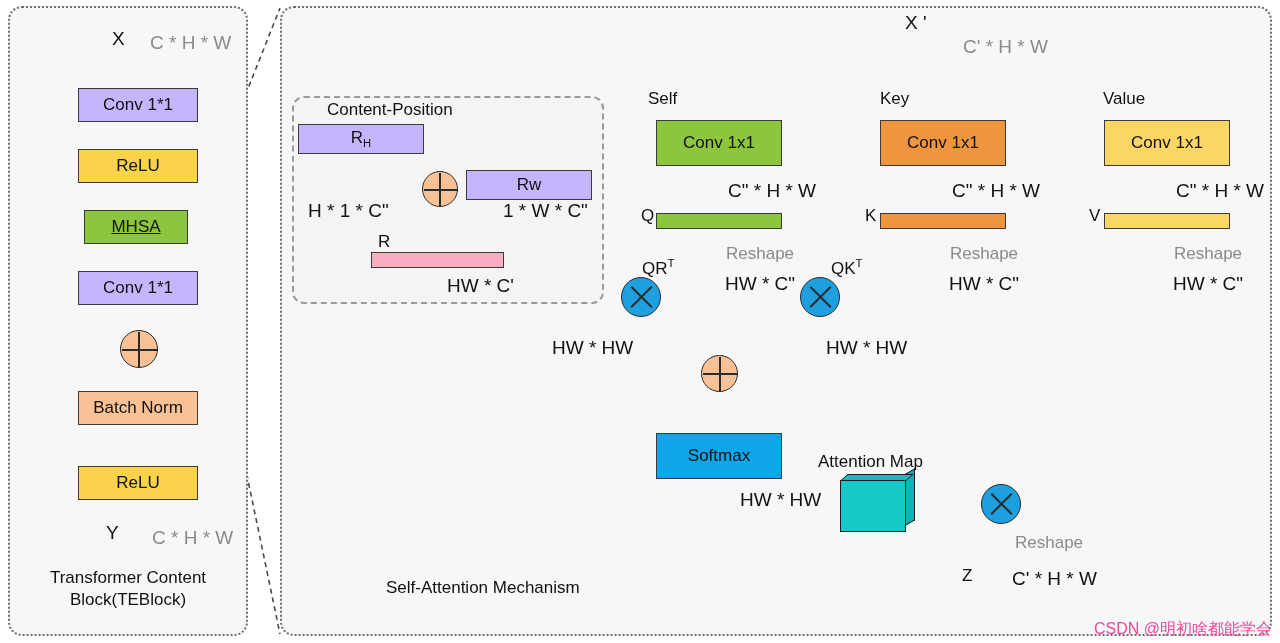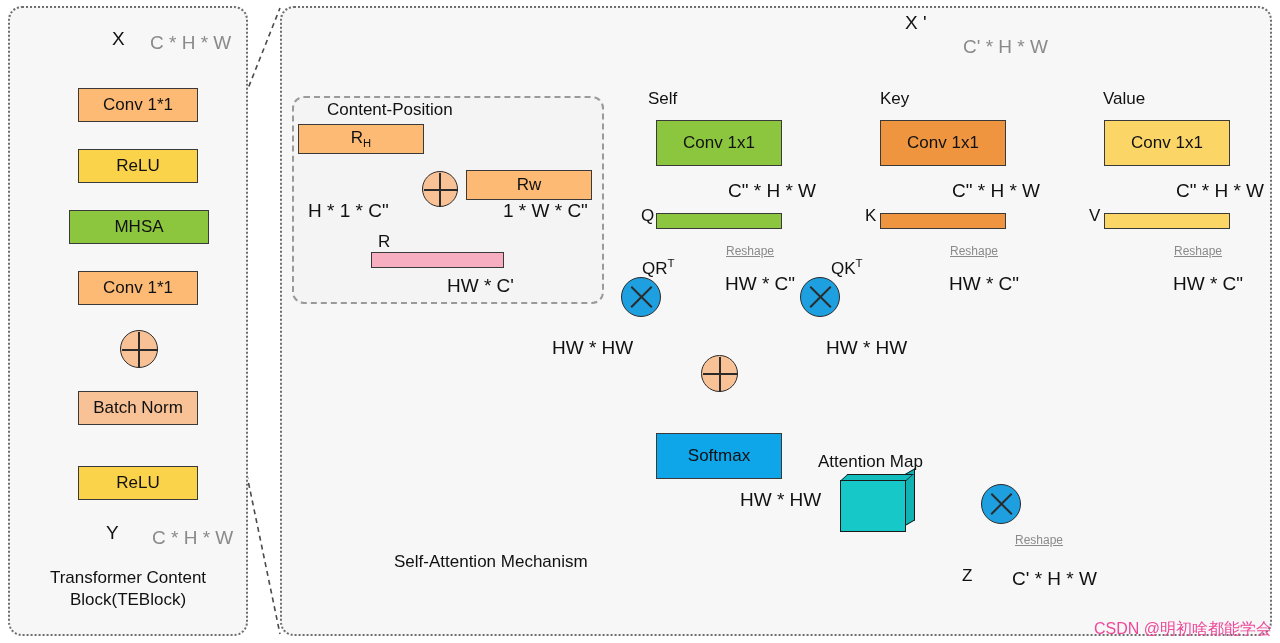--- a/index.html
+++ b/index.html
@@ -35,21 +35,21 @@
   .box {
     position: absolute;
     border: 1.4px solid #3a3a3a;
     display: flex;
     align-items: center;
     justify-content: center;
     font-size: 17px;
     color: #111;
     white-space: nowrap;
   }
-  .box.pink   { background: #fdba74; }
+  .box.pink   { background: #c4b5fd; }
   .box.yellow { background: #fbd34b; }
   .box.green  { background: #8cc63e; }
   .box.peach  { background: #f8c196; }
   .box.orange { background: #f0953f; }
   .box.lyellow{ background: #fbd667; }
   .box.blue   { background: #0ea5e9; }
   .bar { position: absolute; border: 1.4px solid #3a3a3a; height: 16px; }
   .bar.green  { background: #8cc63e; }
   .bar.orange { background: #f0953f; }
   .bar.lyellow{ background: #fbd667; }
@@ -91,21 +91,21 @@
   
   .lbl {
     position: absolute;
     font-size: 19px;
     color: #111;
     white-space: nowrap;
   }
   .lbl.gray  { color: #8a8a8a; }
   .lbl.big   { font-size: 19px; }
   .lbl.mid   { font-size: 17px; }
-  .lbl.small { font-size: 12px; text-decoration: underline; }
+  .lbl.small { font-size: 17px; }
   .lbl sup { font-size: 0.68em; vertical-align: super; }
   .caption {
     position: absolute;
     font-size: 17px; color: #111; text-align: center; white-space: nowrap;
   }
   #watermark {
     position: absolute; right: 8px; bottom: 3px;
     font-size: 16px; color: #ec4899; white-space: nowrap;
   }
   svg.wires { position: absolute; left: 0; top: 0; width: 1280px; height: 643px;
@@ -190,21 +190,21 @@
     </g>
   </svg>
 
   <div id="left-panel" class="panel"></div>
 
   <div class="lbl big" style="left:112px; top:28px;">X</div>
   <div class="lbl gray" style="left:150px; top:32px;">C * H * W</div>
 
   <div class="box pink" style="left:78px; top:88px; width:120px; height:34px;">Conv 1*1</div>
   <div class="box yellow" style="left:78px; top:149px; width:120px; height:34px;">ReLU</div>
-  <div class="box green" style="left:69px; top:210px; width:140px; height:34px;">MHSA</div>
+  <div class="box green" style="left:84px; top:210px; width:104px; height:34px;text-decoration:underline;">MHSA</div>
   <div class="box pink" style="left:78px; top:271px; width:120px; height:34px;">Conv 1*1</div>
 
   <div class="circle plus" style="left:120px; top:330px; width:38px; height:38px;">
     <span class="hbar" style="left:1px; top:18px; width:36px; height:1.8px;"></span>
     <span class="vbar" style="left:17px; top:1px; width:1.8px; height:36px;"></span>
   </div>
 
   <div class="box peach" style="left:78px; top:391px; width:120px; height:34px;">Batch Norm</div>
   <div class="box yellow" style="left:78px; top:466px; width:120px; height:34px;">ReLU</div>
 
@@ -300,16 +300,16 @@
   <div class="circle mult" style="left:981px; top:484px; width:40px; height:40px;">
     <span class="d1" style="left:5px; top:18px; width:29px; height:2.2px;
       transform:rotate(45deg); transform-origin:center;"></span>
     <span class="d2" style="left:5px; top:18px; width:29px; height:2.2px;
       transform:rotate(-45deg); transform-origin:center;"></span>
   </div>
   <div class="lbl small gray" style="left:1015px; top:533px;">Reshape</div>
   <div class="lbl mid" style="left:962px; top:566px;">Z</div>
   <div class="lbl" style="left:1012px; top:568px;">C' * H * W</div>
 
-  <div class="caption" style="left:386px; top:552px;margin-left:8px;">Self-Attention Mechanism</div>
+  <div class="caption" style="left:386px; top:578px;">Self-Attention Mechanism</div>
 
   <div id="watermark">CSDN @明初啥都能学会</div>
 </div>
 
 </body></html>

